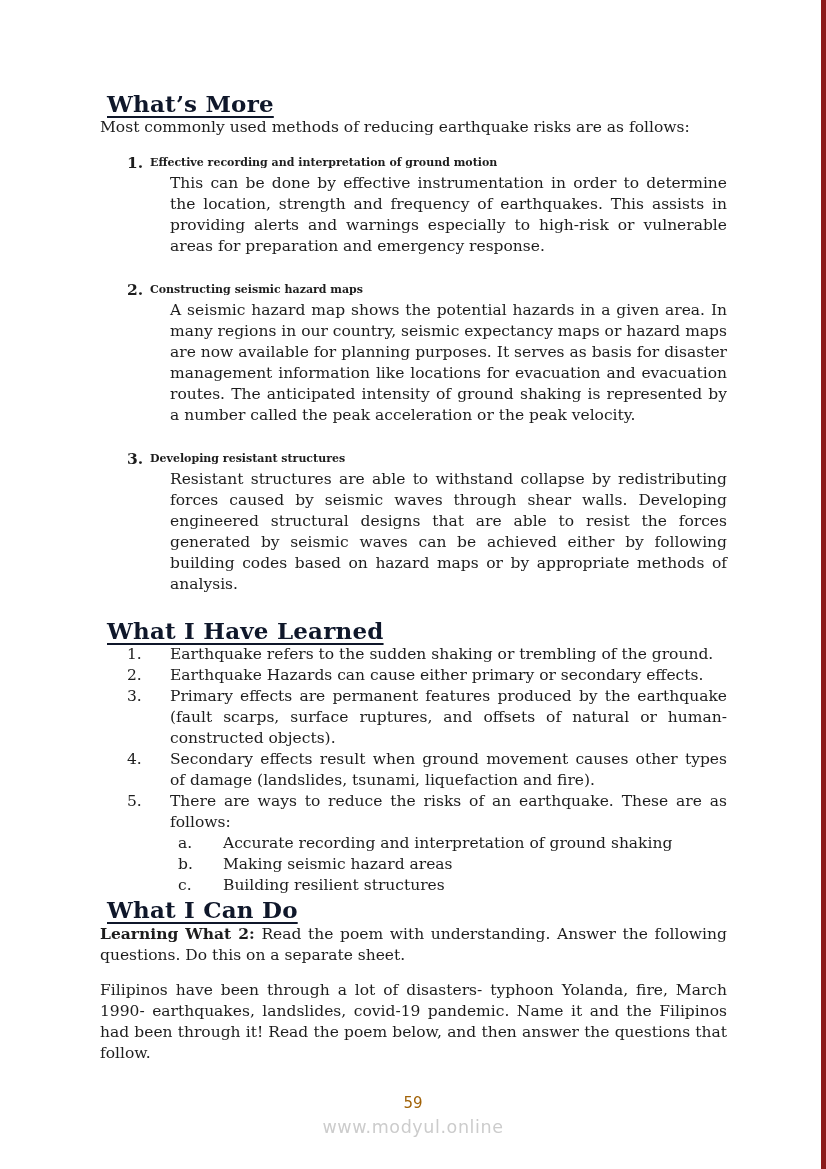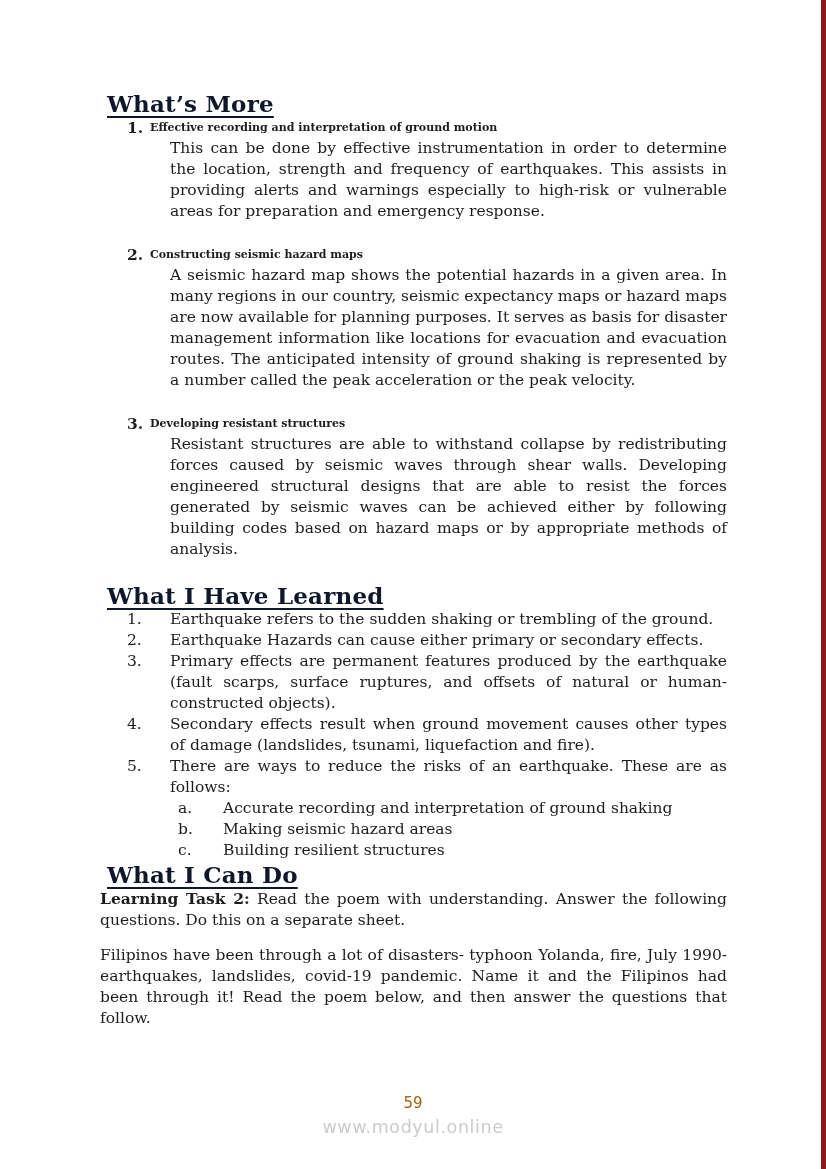--- a/index.html
+++ b/index.html
@@ -75,20 +75,21 @@
 </head>
 <body>
 
 <div class="page">
   <div class="accent-bar"></div>
 
   <main class="content">
 
     <section>
       <h2 class="heading h-mb">What’s More</h2>
+      <p class="intro">Most commonly used methods of reducing earthquake risks are as follows:</p>
 
       <div class="num-list methods">
 
         <div class="num-item">
           <span class="num bold">1.</span>
           <div class="item-content">
             <div class="item-title">Effective recording and interpretation of ground motion</div>
             <div class="item-body">This can be done by effective instrumentation in order to determine the location, strength and frequency of earthquakes. This assists in providing alerts and warnings especially to high-risk or vulnerable areas for preparation and emergency response.</div>
           </div>
         </div>
@@ -157,22 +158,22 @@
             </div>
           </div>
         </div>
 
       </div>
     </section>
 
     <section>
       <h2 class="heading cando-heading mb22">What I Can Do</h2>
 
-      <p class="task-para"><span class="bold">Learning Task 2:</span> <span>Read the poem with understanding. Answer the following questions. Do this on a separate sheet.</span></p>
+      <p class="task-para"><span class="bold">Learning What 2:</span> <span>Read the poem with understanding. Answer the following questions. Do this on a separate sheet.</span></p>
 
-      <p class="body-para">Filipinos have been through a lot of disasters- typhoon Yolanda, fire, July 1990- earthquakes, landslides, covid-19 pandemic. Name it and the Filipinos had been through it! Read the poem below, and then answer the questions that follow.</p>
+      <p class="body-para">Filipinos have been through a lot of disasters- typhoon Yolanda, fire, March 1990- earthquakes, landslides, covid-19 pandemic. Name it and the Filipinos had been through it! Read the poem below, and then answer the questions that follow.</p>
     </section>
 
   </main>
 
   <div class="page-number">59</div>
   <div class="watermark">www.modyul.online</div>
 </div>
 
 </body></html>

